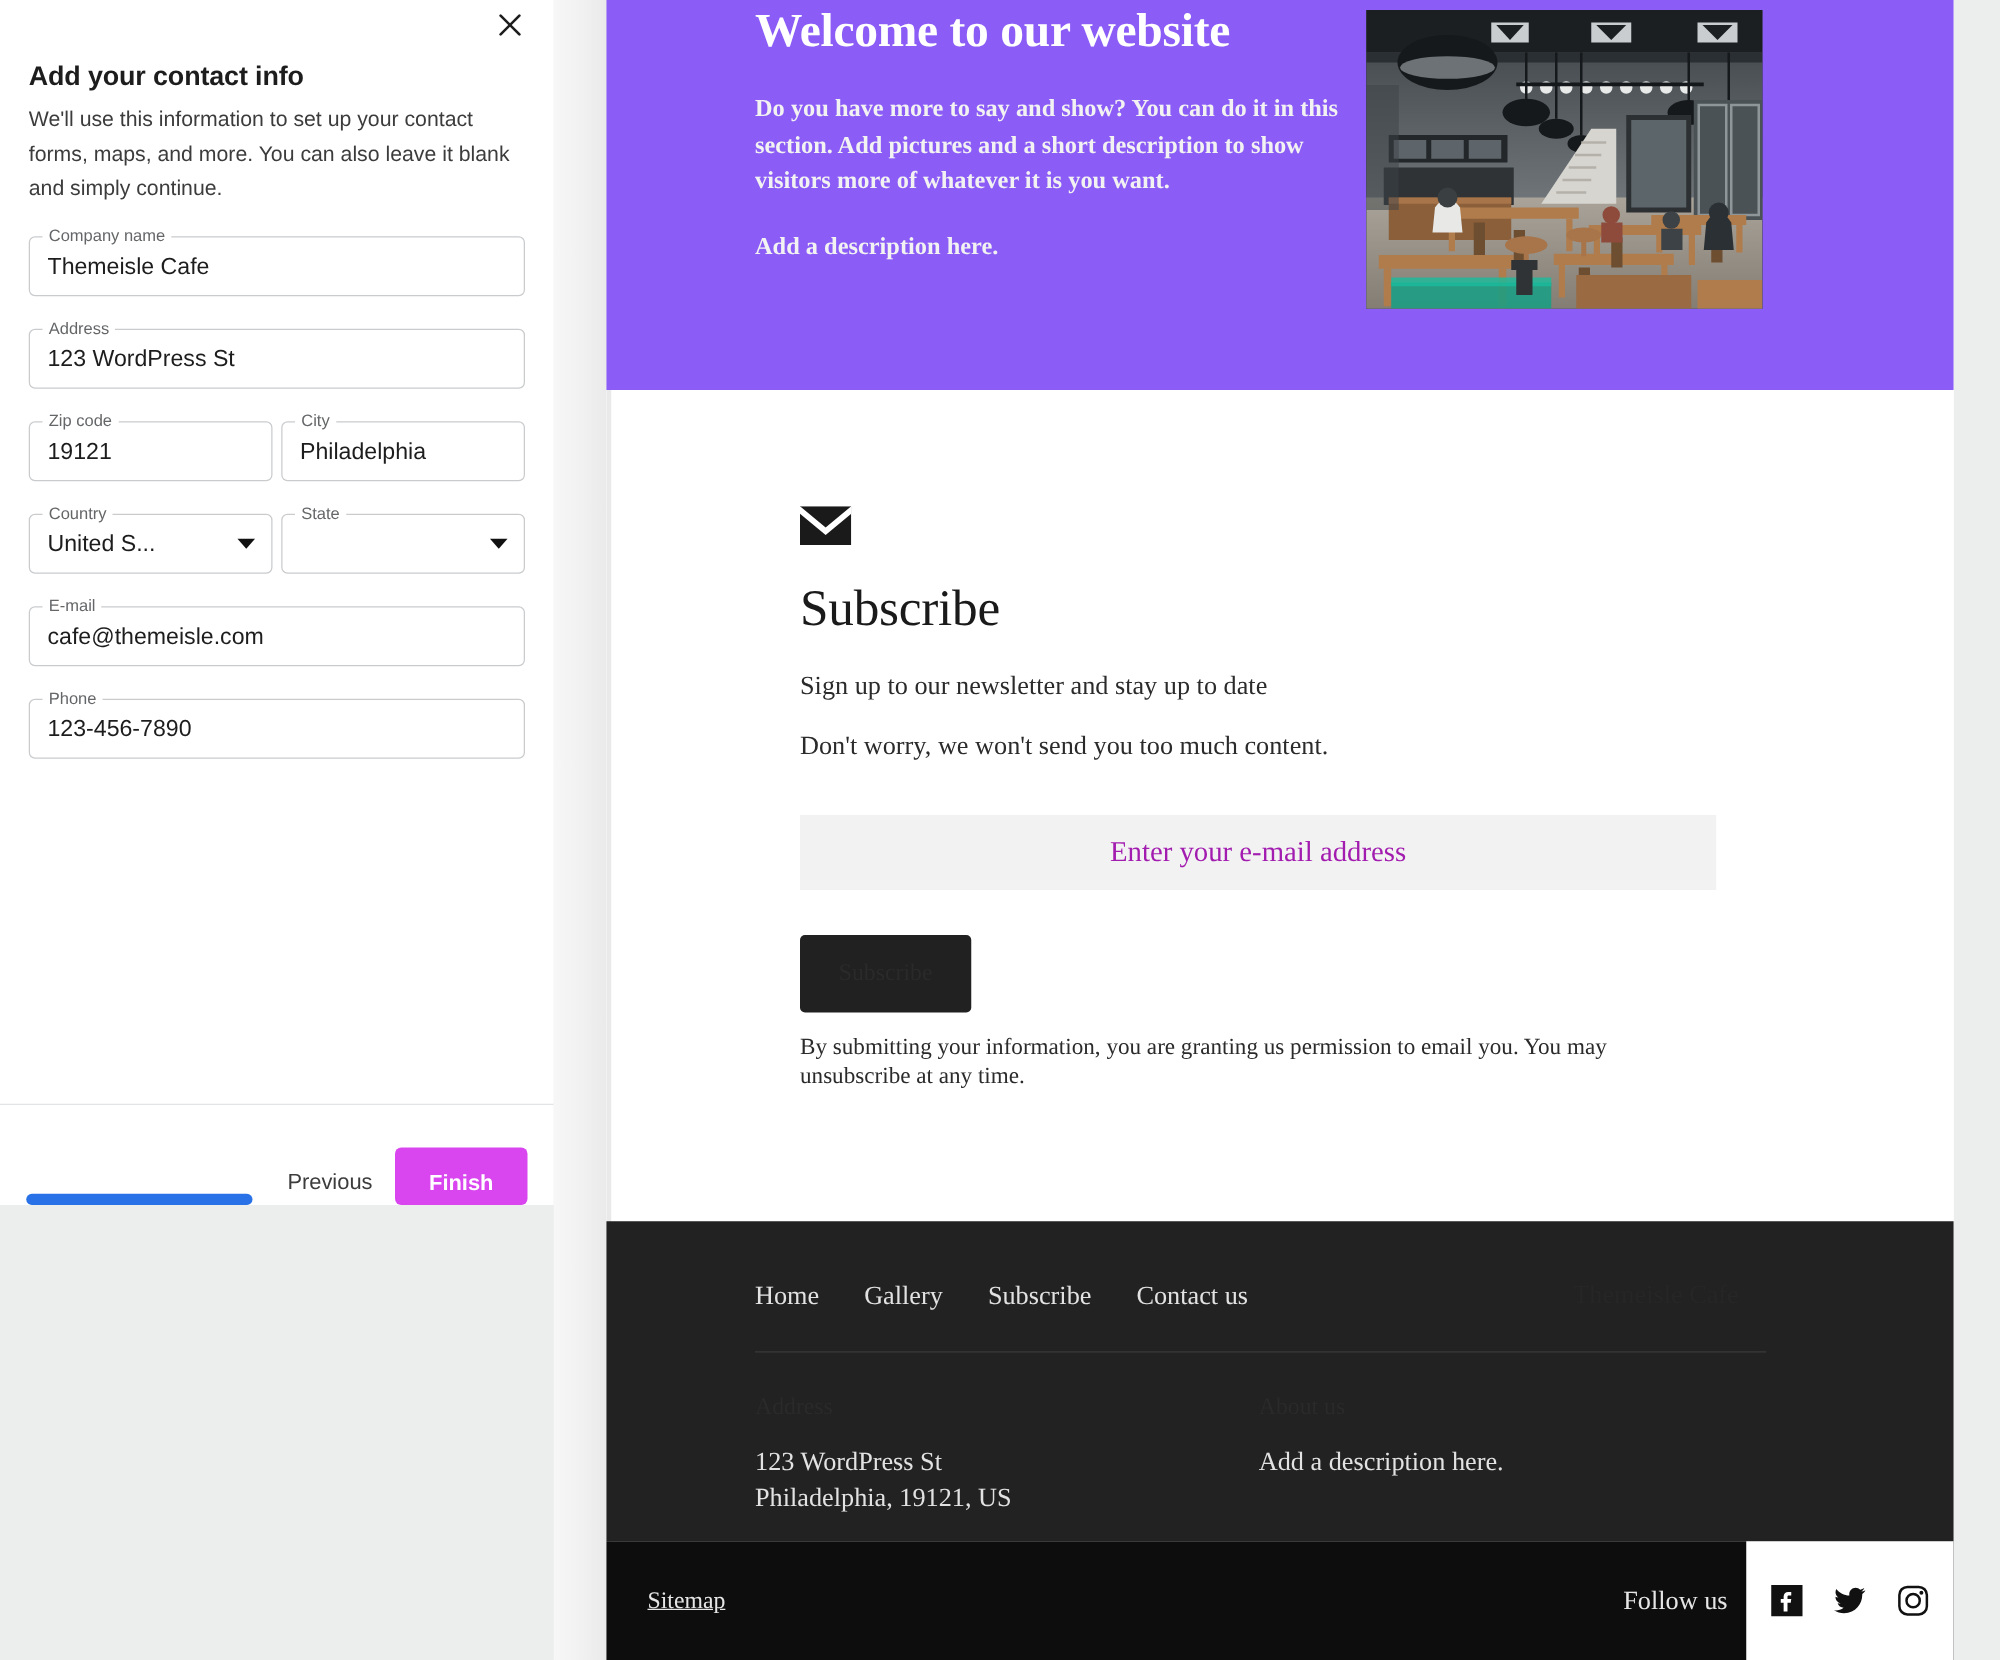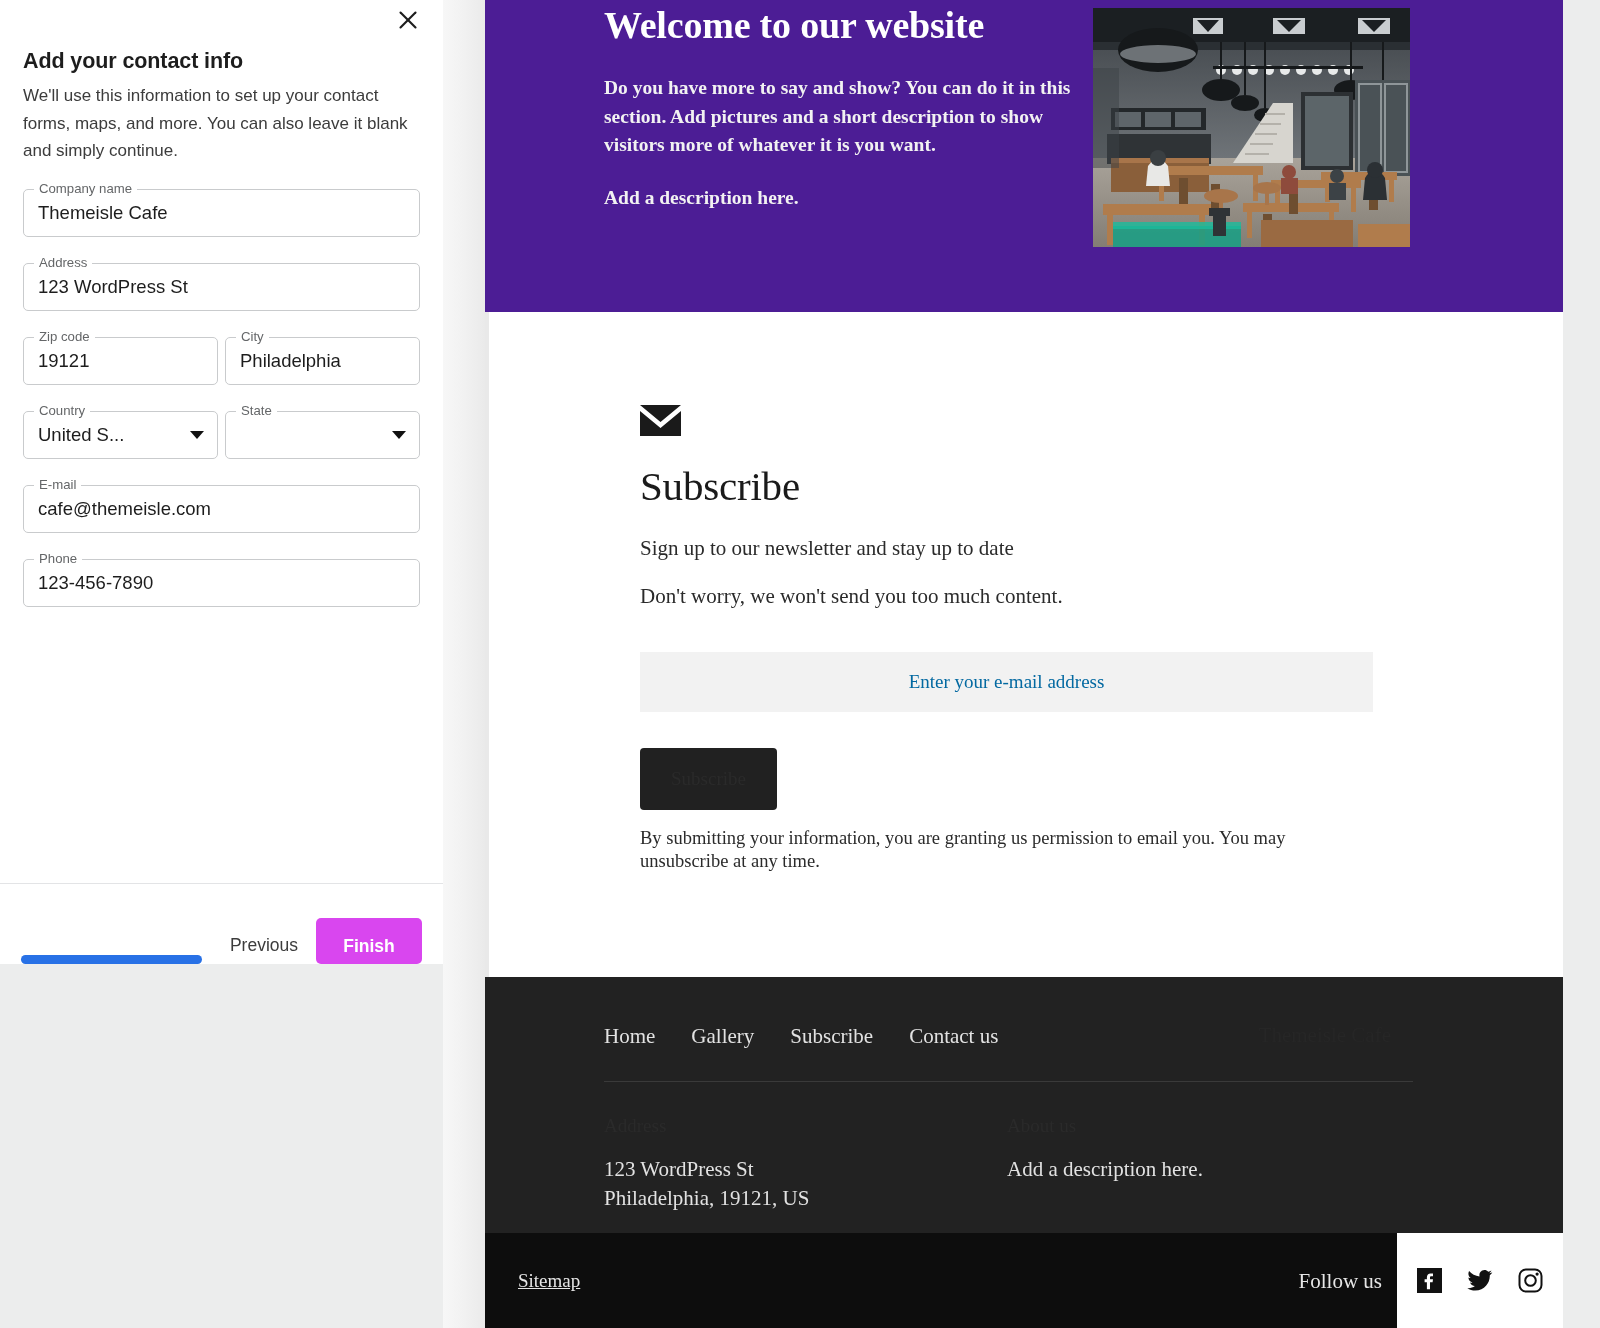--- a/index.html
+++ b/index.html
@@ -118,21 +118,21 @@
     background: #ffffff;
     overflow: hidden;
     font-family: "Liberation Serif", serif;
   }
   .scroll-edge {
     position: absolute; left: 0; top: 0; width: 4px; height: 1328px;
     background: #e9e9e9;
   }
 
   .hero {
-    background: #4c1d95; color: #fff;
+    background: #8b5cf6; color: #fff;
     height: 312px; position: relative;
     padding: 0 0 12px 119px;
     overflow: hidden;
   }
   .hero-inner { padding-top: 2px; max-width: 470px; }
   .hero-title {
     font-size: 38px; font-weight: 700; line-height: 46px;
     letter-spacing: -0.2px; margin-top: 0;
   }
   .hero-p {
@@ -161,21 +161,21 @@
     letter-spacing: -0.2px;
   }
   .sub-line {
     font-size: 21px; color: #2b2b2b; margin-top: 26px;
   }
   .sub-line2 { font-size: 21px; color: #2b2b2b; margin-top: 23px; }
   .email-input {
     margin-top: 43px; width: 733px; height: 60px;
     background: #f2f2f2; border: none;
     display: flex; align-items: center; justify-content: center;
-    font-size: 19px; color: #0369a1;
+    font-size: 23px; color: #a21caf;
     font-family: inherit;
   }
   .sub-btn {
     margin-top: 36px; width: 137px; height: 62px;
     background: #212121; color: #2a2a2a;
     border: none; border-radius: 4px;
     font-size: 19px; font-family: inherit;
     cursor: pointer;
   }
   .sub-note {

